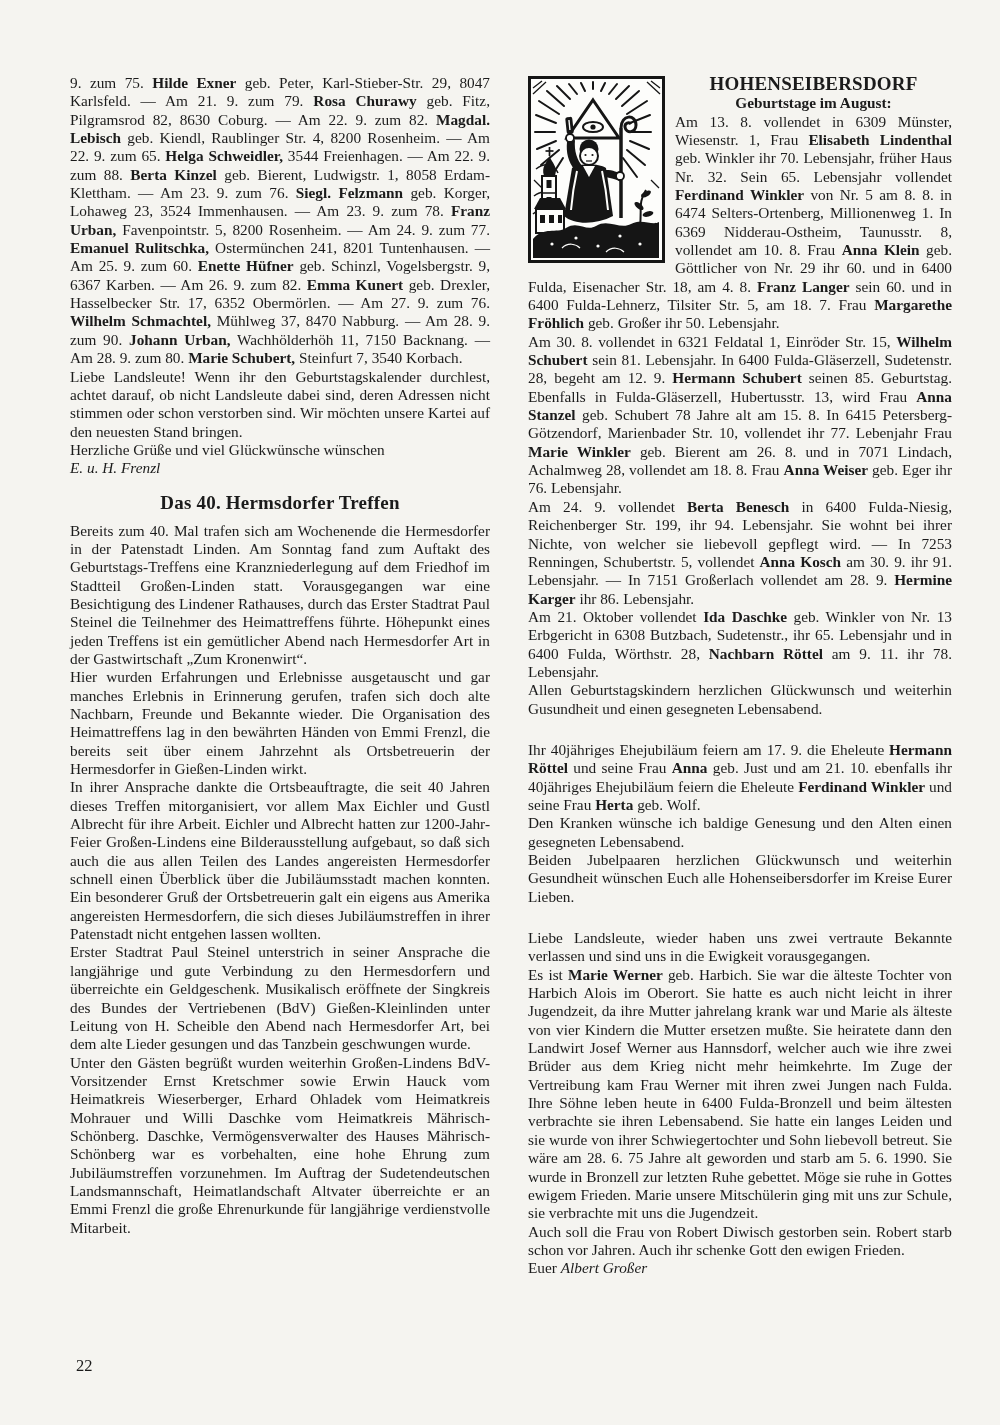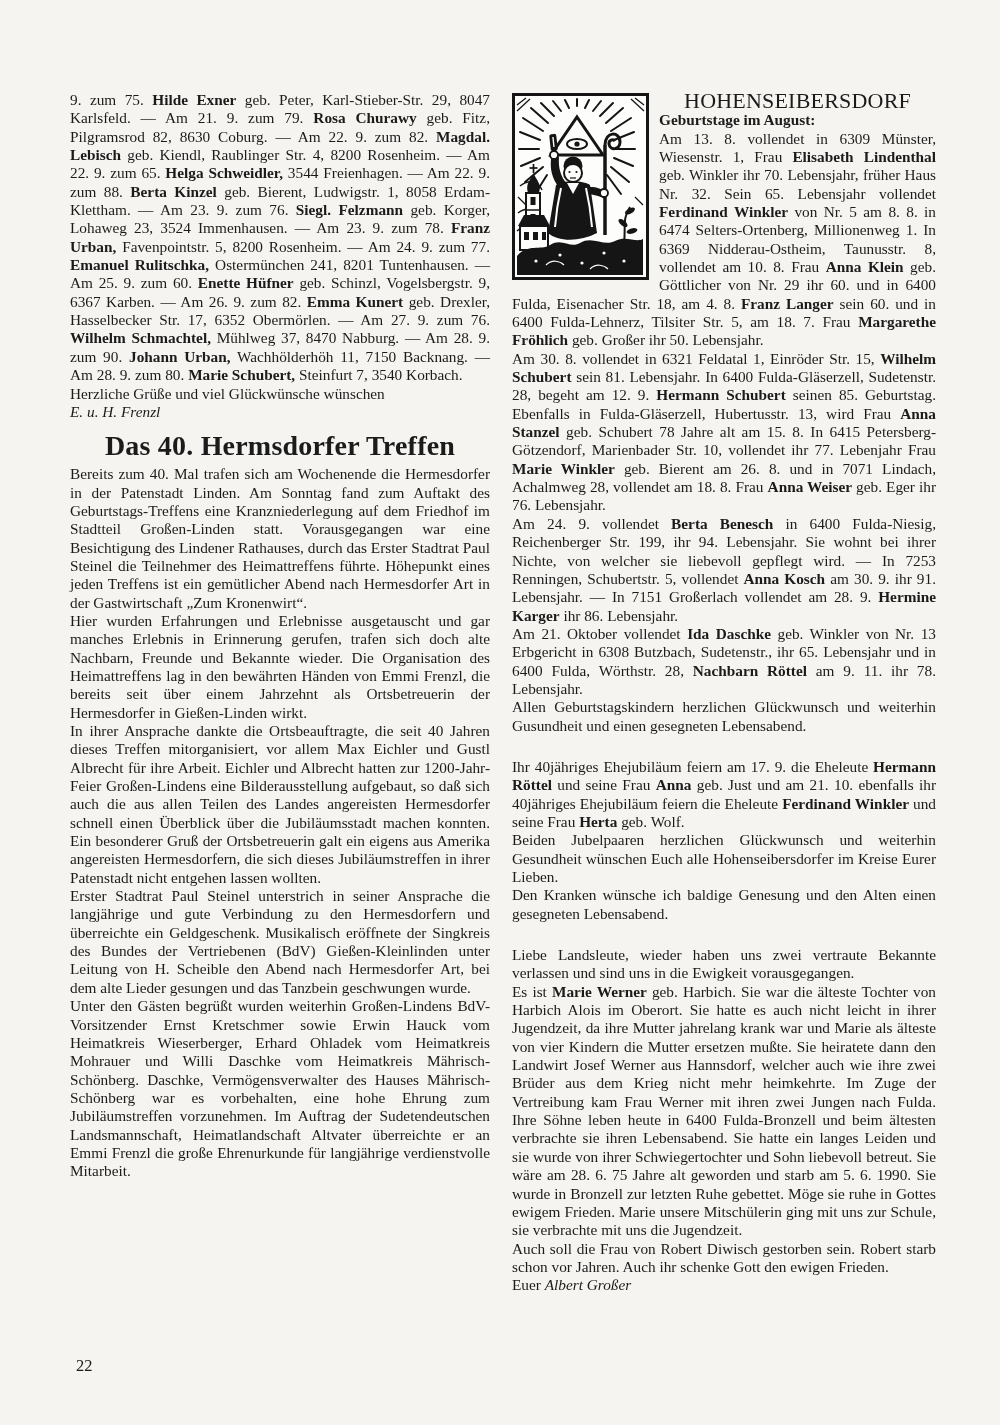--- a/index.html
+++ b/index.html
@@ -4,48 +4,48 @@
 <style>
   html,body{margin:0;padding:0;}
   body{
     width:1000px;height:1425px;
     background:#f5f4f0;
     font-family:"Liberation Serif","DejaVu Serif",serif;
     color:#1b1b1b;
     -webkit-font-smoothing:antialiased;
   }
   .page{position:relative;width:1000px;height:1425px;overflow:hidden;}
-  .columns{position:absolute;top:91px;left:70px;display:flex;gap:22px;}
+  .columns{position:absolute;top:74px;left:70px;display:flex;gap:38px;}
   .col{width:420px;}
   .col-right{width:424px;}
   p.para{
     margin:0;
     font-size:15.3px;
     line-height:18.35px;
     text-align:justify;
     text-justify:inter-word;
     hyphens:manual;
   }
   p.para.gap{margin-top:23px;}
   p.subhead{
     margin:0;font-weight:bold;
-    font-size:15.3px;line-height:18.6px;text-align:left;padding-left:16px;
+    font-size:15.3px;line-height:18.6px;text-align:center;padding-left:16px;
   }
   p.subhead.gap{margin-top:8px;}
   p.signature{}
   h2.article-title{
     margin:13px 0 7px 0;
-    font-size:28px;line-height:24px;
+    font-size:19px;line-height:24px;
     font-weight:bold;text-align:center;
     letter-spacing:.2px;
   }
   h3.coltitle{
     margin:0 0 1px 0;
-    font-size:22px;line-height:19px;
-    font-weight:normal;text-align:center;
+    font-size:19px;line-height:19px;
+    font-weight:bold;text-align:center;
     letter-spacing:.2px;
   }
   .figure{
     float:left;
     width:137px;height:187px;
     margin:2px 10px 3px 0;
     background:#fff;
   }
   .figure svg{display:block;width:137px;height:187px;}
   .page-number{
@@ -56,20 +56,21 @@
   i{font-style:italic;}
 </style>
 </head>
 <body>
 
 <div class="page">
   <div class="columns">
 
     <div class="col col-left" id="left-col">
         <p class="para">9. zum 75. <b>Hilde Exner</b> geb. Peter, Karl-Stieber-Str. 29, 8047 Karlsfeld. — Am 21. 9. zum 79. <b>Rosa Churawy</b> geb. Fitz, Pilgramsrod 82, 8630 Coburg. — Am 22. 9. zum 82. <b>Magdal. Lebisch</b> geb. Kiendl, Raublinger Str. 4, 8200 Rosenheim. — Am 22. 9. zum 65. <b>Helga Schweidler,</b> 3544 Freienhagen. — Am 22. 9. zum 88. <b>Berta Kinzel</b> geb. Bierent, Ludwigstr. 1, 8058 Erdam-Klettham. — Am 23. 9. zum 76. <b>Siegl. Felzmann</b> geb. Korger, Lohaweg 23, 3524 Immenhausen. — Am 23. 9. zum 78. <b>Franz Urban,</b> Favenpointstr. 5, 8200 Rosenheim. — Am 24. 9. zum 77. <b>Emanuel Rulitschka,</b> Ostermünchen 241, 8201 Tuntenhausen. — Am 25. 9. zum 60. <b>Enette Hüfner</b> geb. Schinzl, Vogelsbergstr. 9, 6367 Karben. — Am 26. 9. zum 82. <b>Emma Kunert</b> geb. Drexler, Hasselbecker Str. 17, 6352 Obermörlen. — Am 27. 9. zum 76. <b>Wilhelm Schmachtel,</b> Mühlweg 37, 8470 Nabburg. — Am 28. 9. zum 90. <b>Johann Urban,</b> Wachhölderhöh 11, 7150 Backnang. — Am 28. 9. zum 80. <b>Marie Schubert,</b> Steinfurt 7, 3540 Korbach.</p>
+        <p class="para">Liebe Landsleute! Wenn ihr den Geburtstagskalender durchlest, achtet darauf, ob nicht Landsleute dabei sind, deren Adressen nicht stimmen oder schon verstorben sind. Wir möchten unsere Kartei auf den neuesten Stand bringen.</p>
         <p class="para">Herzliche Grüße und viel Glückwünsche wünschen</p>
         <p class="para signature"><i>E. u. H. Frenzl</i></p>
         <h2 class="article-title">Das 40. Hermsdorfer Treffen</h2>
         <p class="para">Bereits zum 40. Mal trafen sich am Wochenende die Hermesdorfer in der Patenstadt Linden. Am Sonntag fand zum Auftakt des Geburtstags-Treffens eine Kranzniederlegung auf dem Friedhof im Stadtteil Großen-Linden statt. Vorausgegangen war eine Besichtigung des Lindener Rathauses, durch das Erster Stadtrat Paul Steinel die Teilnehmer des Heimattreffens führte. Höhepunkt eines jeden Treffens ist ein gemütlicher Abend nach Hermesdorfer Art in der Gastwirtschaft „Zum Kronenwirt“.</p>
         <p class="para">Hier wurden Erfahrungen und Erlebnisse ausgetauscht und gar manches Erlebnis in Erinnerung gerufen, trafen sich doch alte Nachbarn, Freunde und Bekannte wieder. Die Organisation des Heimattreffens lag in den bewährten Händen von Emmi Frenzl, die bereits seit über einem Jahrzehnt als Ortsbetreuerin der Hermesdorfer in Gießen-Linden wirkt.</p>
         <p class="para">In ihrer Ansprache dankte die Ortsbeauftragte, die seit 40 Jahren dieses Treffen mitorganisiert, vor allem Max Eichler und Gustl Albrecht für ihre Arbeit. Eichler und Albrecht hatten zur 1200-Jahr-Feier Großen-Lindens eine Bilderausstellung aufgebaut, so daß sich auch die aus allen Teilen des Landes angereisten Hermesdorfer schnell einen Überblick über die Jubiläumsstadt machen konnten. Ein besonderer Gruß der Ortsbetreuerin galt ein eigens aus Amerika angereisten Hermesdorfern, die sich dieses Jubiläumstreffen in ihrer Patenstadt nicht entgehen lassen wollten.</p>
         <p class="para">Erster Stadtrat Paul Steinel unterstrich in seiner Ansprache die langjährige und gute Verbindung zu den Hermesdorfern und überreichte ein Geldgeschenk. Musikalisch eröffnete der Singkreis des Bundes der Vertriebenen (BdV) Gießen-Kleinlinden unter Leitung von H. Scheible den Abend nach Hermesdorfer Art, bei dem alte Lieder gesungen und das Tanzbein geschwungen wurde.</p>
         <p class="para">Unter den Gästen begrüßt wurden weiterhin Großen-Lindens BdV-Vorsitzender Ernst Kretschmer sowie Erwin Hauck vom Heimatkreis Wieserberger, Erhard Ohladek vom Heimatkreis Mohrauer und Willi Daschke vom Heimatkreis Mährisch-Schönberg. Daschke, Vermögensverwalter des Hauses Mährisch-Schönberg war es vorbehalten, eine hohe Ehrung zum Jubiläumstreffen vorzunehmen. Im Auftrag der Sudetendeutschen Landsmannschaft, Heimatlandschaft Altvater überreichte er an Emmi Frenzl die große Ehrenurkunde für langjährige verdienstvolle Mitarbeit.</p>
       </div>
 
@@ -186,22 +187,22 @@
       </div>
 
     <h3 class="coltitle">HOHENSEIBERSDORF</h3>
         <p class="subhead">Geburtstage im August:</p>
         <p class="para">Am 13. 8. vollendet in 6309 Münster, Wiesenstr. 1, Frau <b>Elisabeth Lindenthal</b> geb. Winkler ihr 70. Lebensjahr, früher Haus Nr. 32. Sein 65. Lebensjahr vollendet <b>Ferdinand Winkler</b> von Nr. 5 am 8. 8. in 6474 Selters-Ortenberg, Millionenweg 1. In 6369 Nidderau-Ostheim, Taunusstr. 8, vollendet am 10. 8. Frau <b>Anna Klein</b> geb. Göttlicher von Nr. 29 ihr 60. und in 6400 Fulda, Eisenacher Str. 18, am 4. 8. <b>Franz Langer</b> sein 60. und in 6400 Fulda-Lehnerz, Tilsiter Str. 5, am 18. 7. Frau <b>Margarethe Fröhlich</b> geb. Großer ihr 50. Lebensjahr.</p>
         <p class="para">Am 30. 8. vollendet in 6321 Feldatal 1, Einröder Str. 15, <b>Wilhelm Schubert</b> sein 81. Lebensjahr. In 6400 Fulda-Gläserzell, Sudetenstr. 28, begeht am 12. 9. <b>Hermann Schubert</b> seinen 85. Geburtstag. Ebenfalls in Fulda-Gläserzell, Hubertusstr. 13, wird Frau <b>Anna Stanzel</b> geb. Schubert 78 Jahre alt am 15. 8. In 6415 Petersberg-Götzendorf, Marienbader Str. 10, vollendet ihr 77. Lebenjahr Frau <b>Marie Winkler</b> geb. Bierent am 26. 8. und in 7071 Lindach, Achalmweg 28, vollendet am 18. 8. Frau <b>Anna Weiser</b> geb. Eger ihr 76. Lebensjahr.</p>
         <p class="para">Am 24. 9. vollendet <b>Berta Benesch</b> in 6400 Fulda-Niesig, Reichenberger Str. 199, ihr 94. Lebensjahr. Sie wohnt bei ihrer Nichte, von welcher sie liebevoll gepflegt wird. — In 7253 Renningen, Schubertstr. 5, vollendet <b>Anna Kosch</b> am 30. 9. ihr 91. Lebensjahr. — In 7151 Großerlach vollendet am 28. 9. <b>Hermine Karger</b> ihr 86. Lebensjahr.</p>
         <p class="para">Am 21. Oktober vollendet <b>Ida Daschke</b> geb. Winkler von Nr. 13 Erbgericht in 6308 Butzbach, Sudetenstr., ihr 65. Lebensjahr und in 6400 Fulda, Wörthstr. 28, <b>Nachbarn Röttel</b> am 9. 11. ihr 78. Lebensjahr.</p>
         <p class="para">Allen Geburtstagskindern herzlichen Glückwunsch und weiterhin Gusundheit und einen gesegneten Lebensabend.</p>
         <p class="para gap">Ihr 40jähriges Ehejubiläum feiern am 17. 9. die Eheleute <b>Hermann Röttel</b> und seine Frau <b>Anna</b> geb. Just und am 21. 10. ebenfalls ihr 40jähriges Ehejubiläum feiern die Eheleute <b>Ferdinand Winkler</b> und seine Frau <b>Herta</b> geb. Wolf.</p>
+        <p class="para">Den Kranken wünsche ich baldige Genesung und den Alten einen gesegneten Lebensabend.</p>
         <p class="para">Beiden Jubelpaaren herzlichen Glückwunsch und weiterhin Gesundheit wünschen Euch alle Hohenseibersdorfer im Kreise Eurer Lieben.</p>
-        <p class="para">Den Kranken wünsche ich baldige Genesung und den Alten einen gesegneten Lebensabend.</p>
         <p class="para gap">Liebe Landsleute, wieder haben uns zwei vertraute Bekannte verlassen und sind uns in die Ewigkeit vorausgegangen.</p>
         <p class="para">Es ist <b>Marie Werner</b> geb. Harbich. Sie war die älteste Tochter von Harbich Alois im Oberort. Sie hatte es auch nicht leicht in ihrer Jugendzeit, da ihre Mutter jahrelang krank war und Marie als älteste von vier Kindern die Mutter ersetzen mußte. Sie heiratete dann den Landwirt Josef Werner aus Hannsdorf, welcher auch wie ihre zwei Brüder aus dem Krieg nicht mehr heimkehrte. Im Zuge der Vertreibung kam Frau Werner mit ihren zwei Jungen nach Fulda. Ihre Söhne leben heute in 6400 Fulda-Bronzell und beim ältesten verbrachte sie ihren Lebensabend. Sie hatte ein langes Leiden und sie wurde von ihrer Schwiegertochter und Sohn liebevoll betreut. Sie wäre am 28. 6. 75 Jahre alt geworden und starb am 5. 6. 1990. Sie wurde in Bronzell zur letzten Ruhe gebettet. Möge sie ruhe in Gottes ewigem Frieden. Marie unsere Mitschülerin ging mit uns zur Schule, sie verbrachte mit uns die Jugendzeit.</p>
         <p class="para">Auch soll die Frau von Robert Diwisch gestorben sein. Robert starb schon vor Jahren. Auch ihr schenke Gott den ewigen Frieden.</p>
         <p class="para signature">Euer <i>Albert Großer</i></p>
       </div>
 
   </div>
 
   <div class="page-number">22</div>
 </div>

